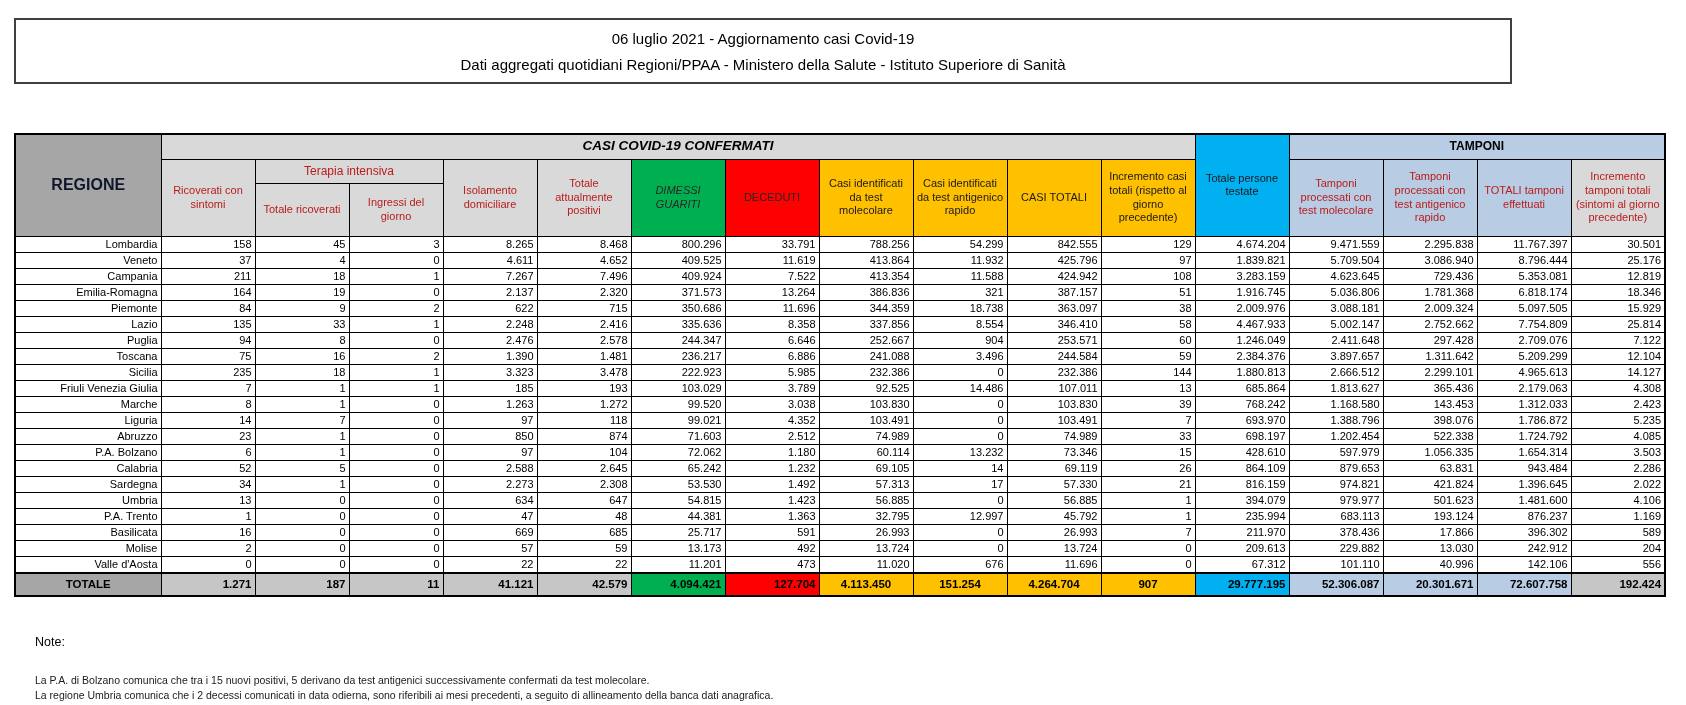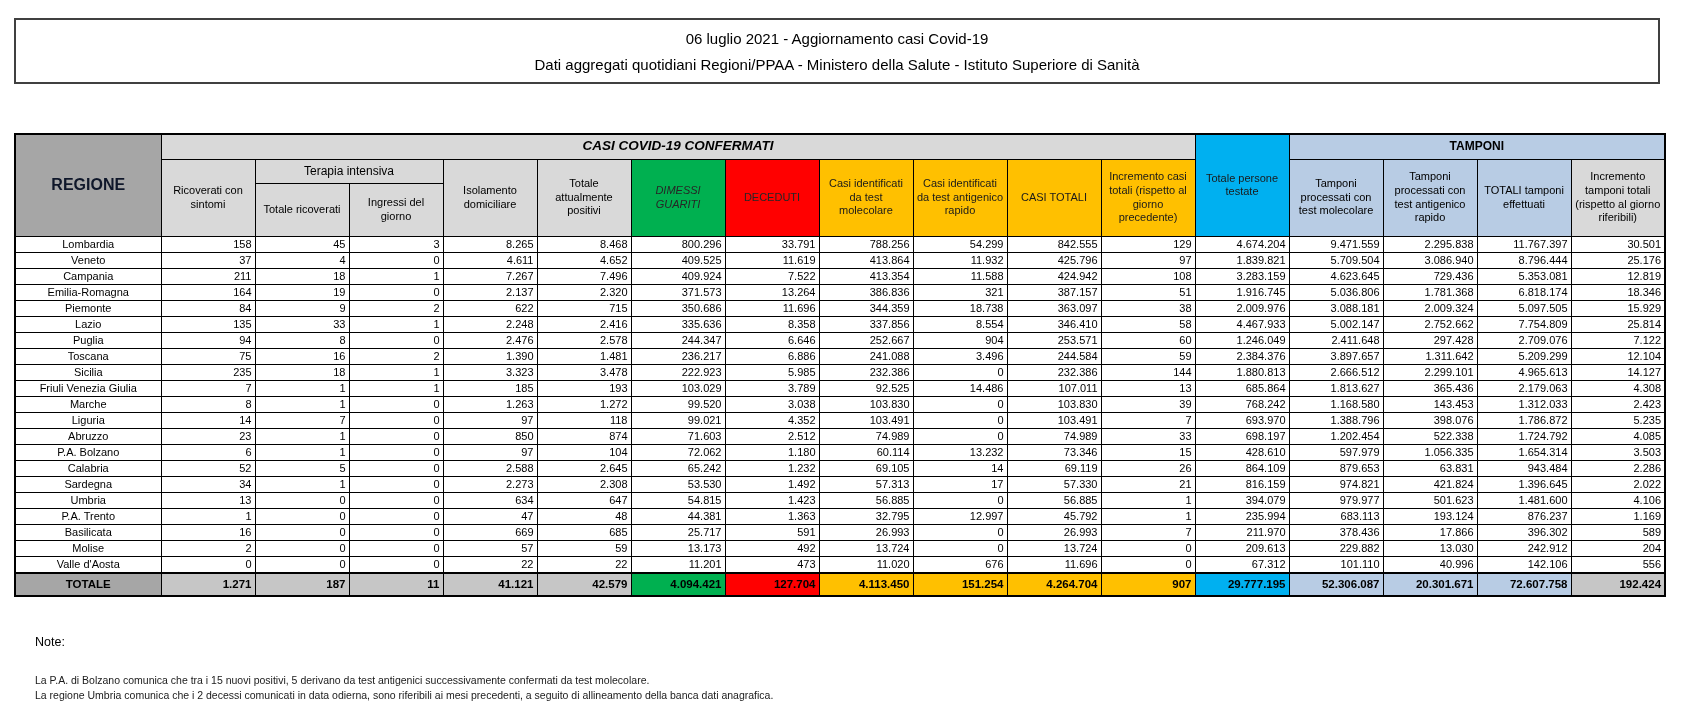--- a/index.html
+++ b/index.html
@@ -6,60 +6,60 @@
     --green:#00b050; --red:#ff0000; --yellow:#ffc000; --cyan:#00b0f0;
     --light-blue:#b8cce4; --header-gray:#d9d9d9; --dark-gray:#a6a6a6; --total-gray:#c6c6c6;
   }
   *{box-sizing:border-box;}
   html,body{margin:0;padding:0;}
   body{
     width:1686px;height:705px;overflow:hidden;background:#fff;color:#000;
     font-family:"Liberation Sans",sans-serif;
   }
   .title-box{
-    margin:18px 0 0 14px;width:1646px;height:66px;
+    margin:18px 0 0 14px;width:1498px;height:66px;
     border:2px solid #404040;background:#fff;
     display:flex;flex-direction:column;justify-content:center;gap:9px;
     text-align:center;font-size:15px;
   }
   .main-table{
     margin:49px 0 0 14px;
     border-collapse:collapse;table-layout:fixed;width:1650px;
     border:2px solid #000;
   }
   .main-table th,.main-table td{border:1px solid #000;overflow:hidden;}
   thead th{
     background:var(--header-gray);font-weight:normal;font-size:11px;line-height:1.25;
-    padding:1px 3px;vertical-align:middle;text-align:center;color:#000000;
+    padding:1px 3px;vertical-align:middle;text-align:center;color:#b91c1c;
   }
   tr.band{height:25px;}
   tr.sub{height:24px;}
   tr.sub2{height:53px;}
   .regione-h{background:var(--dark-gray);font-weight:bold;font-size:16px;color:#0f172a;}
   .band-casi{background:var(--header-gray);font-weight:bold;font-size:13.5px;color:#000;font-style:italic;}
   .band-tamponi{background:var(--light-blue);font-weight:bold;font-size:12px;color:#000;}
   .ti-band{background:var(--header-gray);font-size:12px;}
   .h-green{background:var(--green);color:#262626;font-style:italic;}
   .h-red{background:var(--red);color:#262626;}
   .h-yellow{background:var(--yellow);color:#1a1a1a;}
   .h-cyan{background:var(--cyan);color:#1a1a1a;}
   .h-lblue{background:var(--light-blue);}
   .h-grayl{background:var(--header-gray);}
   tbody td{
     font-size:11px;height:16px;padding:0 3px;text-align:right;background:#fff;
     white-space:nowrap;line-height:15px;
   }
-  tbody td.region{text-align:center;}
+  tbody td.region{text-align:right;}
   .col-testate{border-left:2px solid #000;border-right:2px solid #000;}
   tr.total-row td{height:23px;font-weight:bold;border-top:2px solid #000;font-size:11.5px;}
   .t-label{background:var(--dark-gray);text-align:center;}
   .t-gray{background:var(--total-gray);}
   .t-green{background:var(--green);}
   .t-red{background:var(--red);}
-  .t-yellow{background:var(--yellow);}
+  .t-yellow{background:var(--yellow);text-align:center;}
   .t-cyan{background:var(--cyan);}
   .t-lblue{background:var(--light-blue);}
   .notes{margin:38px 0 8px 35px;}
   .notes-heading{font-size:12.5px;}
   .notes-lines{margin-top:24px;font-size:10.5px;line-height:1.5;color:#1a1a1a;}
 </style>
 </head>
 <body>
 
 <div class="title-box">
@@ -86,21 +86,21 @@
       <th rowspan="2">Totale attualmente positivi</th>
       <th rowspan="2" class="h-green">DIMESSI GUARITI</th>
       <th rowspan="2" class="h-red">DECEDUTI</th>
       <th rowspan="2" class="h-yellow">Casi identificati da test molecolare</th>
       <th rowspan="2" class="h-yellow">Casi identificati da test antigenico rapido</th>
       <th rowspan="2" class="h-yellow">CASI TOTALI</th>
       <th rowspan="2" class="h-yellow">Incremento casi totali (rispetto al giorno precedente)</th>
       <th rowspan="2" class="h-lblue">Tamponi processati con test molecolare</th>
       <th rowspan="2" class="h-lblue">Tamponi processati con test antigenico rapido</th>
       <th rowspan="2" class="h-lblue">TOTALI tamponi effettuati</th>
-      <th rowspan="2" class="h-grayl">Incremento tamponi totali (rispetto al giorno riferibili)</th>
+      <th rowspan="2" class="h-grayl">Incremento tamponi totali (sintomi al giorno precedente)</th>
     </tr>
     <tr class="sub2">
       <th>Totale ricoverati</th>
       <th>Ingressi del giorno</th>
     </tr>
   </thead>
   <tbody id="region-rows">
       <tr>
         <td class="region ">Lombardia</td>
         <td class="">158</td>

